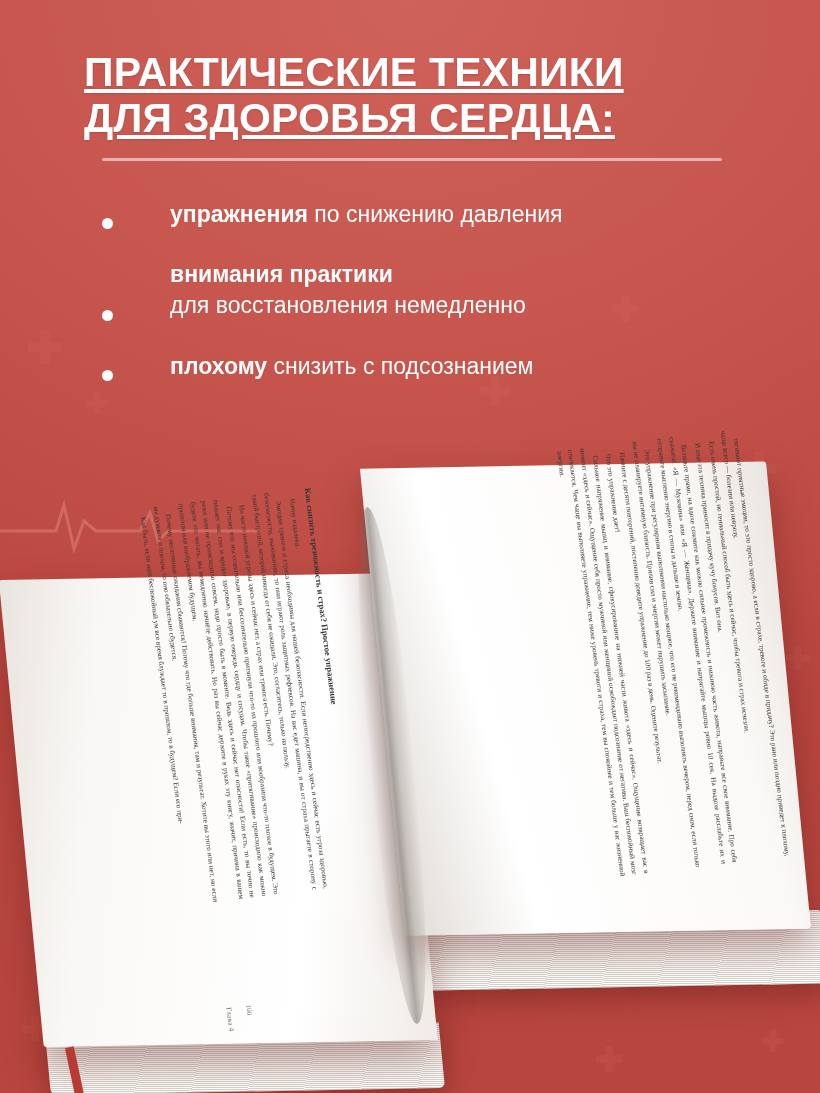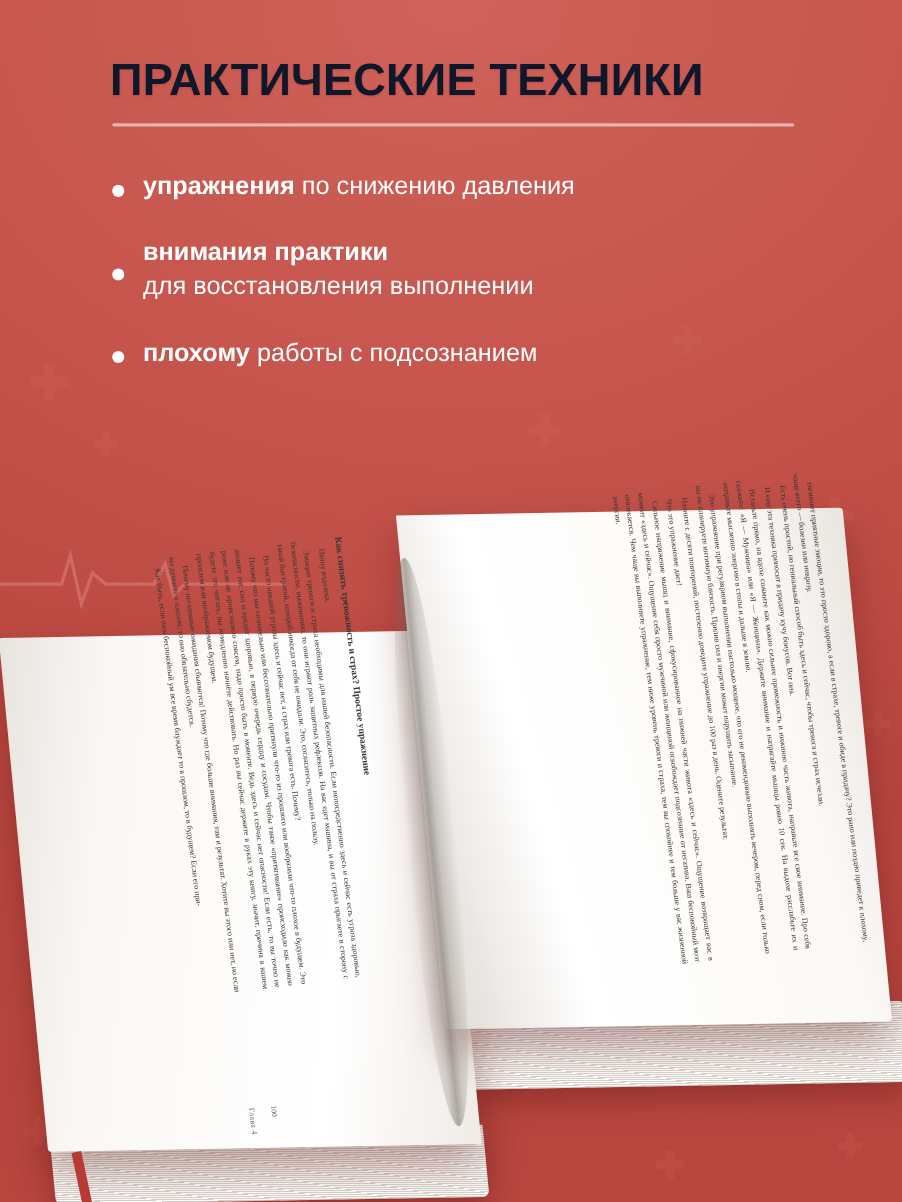--- a/index.html
+++ b/index.html
@@ -57,48 +57,50 @@
   }
 
   
   .content {
     position: relative;
     z-index: 3;
     padding: 50px 56px 0 56px;
   }
 
   .headline {
-    color: #0f172a;
+    color: #ffffff;
     font-weight: bold;
     font-size: 41px;
     line-height: 1.12;
     letter-spacing: 0.2px;
     text-transform: uppercase;
-    margin-left: 44px;
+    margin-left: 28px;
     text-shadow: 0 1px 2px rgba(120,30,26,.25);
+    text-decoration: underline;
   }
   .headline .line2 { display: block; }
 
   .rule {
     margin: 16px 0 0 46px;
     width: 620px;
     height: 3px;
     background: rgba(255,255,255,.55);
     border-radius: 2px;
   }
 
   .bullets {
     margin: 38px 0 0 46px;
     list-style: none;
   }
 
   .bullet {
     display: flex;
-    align-items: center;
+    align-items: flex-end;
     margin-bottom: 30px;
+    gap: 40px;
   }
 
   .dot {
     flex: 0 0 auto;
     width: 11px;
     height: 11px;
     border-radius: 50%;
     background: #ffffff;
     margin: 10px 17px 0 0;
   }
@@ -286,42 +288,43 @@
   <div class="cross" style="left:700px; top:940px; width:30px; height:30px;"></div>
   <div class="cross" style="left:762px; top:1030px; width:22px; height:22px;"></div>
   <div class="cross" style="left:596px; top:1046px; width:26px; height:26px;"></div>
   <div class="cross" style="left:22px;  top:1016px; width:26px; height:26px;"></div>
 </div>
 
 <div class="content">
 
   <h1 class="headline">
     <span>ПРАКТИЧЕСКИЕ ТЕХНИКИ</span>
+    <span class="line2">ДЛЯ ЗДОРОВЬЯ СЕРДЦА:</span>
   </h1>
 
   <div class="rule"></div>
 
   <ul class="bullets">
     <li class="bullet">
       <span class="dot"></span>
       <span class="bullet-text">
         <b>упражнения</b><span> по снижению давления</span>
       </span>
     </li>
     <li class="bullet">
       <span class="dot"></span>
       <span class="bullet-text">
         <b>внимания практики</b><br>
-        <span>для восстановления выполнении</span>
+        <span>для восстановления немедленно</span>
       </span>
     </li>
     <li class="bullet">
       <span class="dot"></span>
       <span class="bullet-text">
-        <b>плохому</b><span> работы с подсознанием</span>
+        <b>плохому</b><span> снизить с подсознанием</span>
       </span>
     </li>
   </ul>
 </div>
 
 <div class="book-area">
 
   <svg class="ecg" viewBox="0 0 260 80">
     <polyline points="0,48 46,48 56,48 64,22 74,66 84,38 96,48 140,48 150,30 158,58 168,48 260,48" fill="none" stroke="#f0a29b" stroke-width="3"></polyline>
   </svg>

